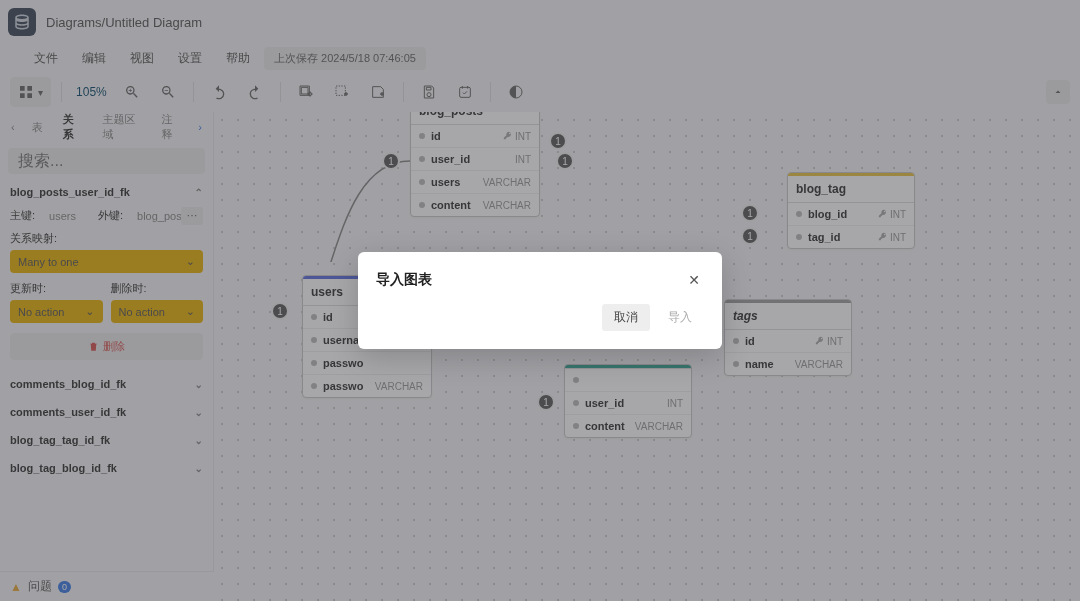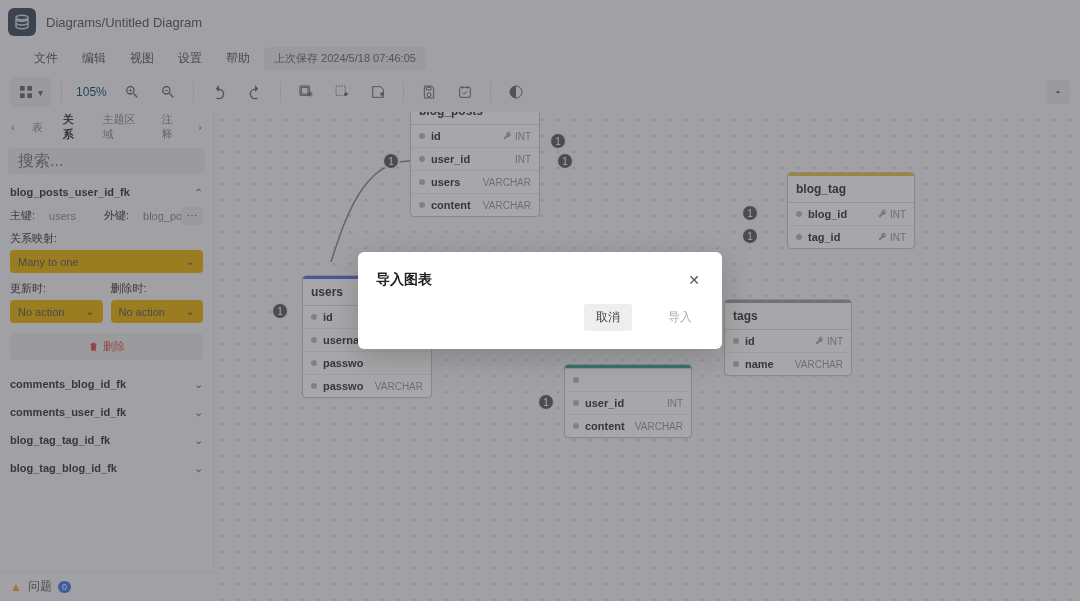--- a/index.html
+++ b/index.html
@@ -52,21 +52,21 @@
 
 
 .canvas { flex: 1; position: relative; background-image: radial-gradient(circle, #ccc 1px, transparent 1px); background-size: 16px 16px; background-position: 0 0; overflow: hidden; }
 
 
 .tbl { position: absolute; background: #fff; border: 1px solid #c8c8cc; border-radius: 4px; min-width: 122px; box-shadow: 0 1px 3px rgba(0,0,0,0.05); }
 .tbl .th { padding: 6px 8px; font-weight: 700; font-size: 12px; color: #333; border-bottom: 1px solid #ddd; border-radius: 3px 3px 0 0; }
 .tbl .th.purple { border-top: 3px solid #b242d4; background: #fff; }
 .tbl .th.indigo { border-top: 3px solid #5b6ee1; }
 .tbl .th.yellow { border-top: 3px solid #e7c341; }
-.tbl .th.grey   { border-top: 3px solid #9e9e9e; }
+.tbl .th.grey   { border-top: 3px solid #9e9e9e; font-style: italic; }
 .tbl .th.teal   { border-top: 3px solid #34a592; }
 .tr { display: flex; align-items: center; padding: 5px 8px; border-bottom: 1px solid #eee; font-size: 11px; }
 .tr:last-child { border-bottom: none; }
 .tr .dot { width: 6px; height: 6px; border-radius: 50%; background: #bbb; margin-right: 6px; flex-shrink: 0; }
 .tr .cn { flex: 1; color: #333; font-weight: bold; }
 .tr .ty { color: #9a9a9a; font-size: 10px; }
 .tr .key { width: 10px; height: 10px; margin-right: 2px; }
 .tr .key svg { width: 10px; height: 10px; fill: #aaa; }
 
 
@@ -82,21 +82,21 @@
 .ovl { position: absolute; inset: 0; background: rgba(60,60,65,0.45); display: flex; align-items: center; justify-content: center; }
 .modal { width: 364px; background: #fff; border-radius: 6px; padding: 18px; box-shadow: 0 8px 30px rgba(0,0,0,0.18); }
 .mh { display: flex; justify-content: space-between; align-items: center; margin-bottom: 14px; }
 .mh .mt { font-size: 14px; font-weight: 600; color: #222; }
 .mh .cx { font-size: 14px; color: #555; cursor: pointer; padding: 2px 4px; }
 .drop { border: 1px solid #e2e2e6; border-radius: 4px; padding: 18px 10px 14px; text-align: center; }
 .cloud { color: #2f6fe4; margin-bottom: 6px; }
 .cloud svg { width: 20px; height: 20px; fill: currentColor; }
 .dmsg { font-size: 12px; color: #333; margin-bottom: 3px; }
 .dsub { font-size: 11px; color: #888; }
-.mact { display: flex; justify-content: flex-end; gap: 24px; }
+.mact { display: flex; justify-content: flex-end; gap: 6px; }
 .mbtn { padding: 5px 12px; font-size: 12px; border-radius: 3px; border: none; cursor: pointer; }
 .mbtn.c { background: #eee; color: #444; }
 .mbtn.p { background: transparent; color: #aaa; }
 </style>
 </head>
 <body>
 
 <div class="hdr">
   <div class="logo">
     <svg viewBox="0 0 24 24">
@@ -211,21 +211,21 @@
 
     <div class="pnl">
       <div class="ph">
         <span>blog_posts_user_id_fk</span>
         <span class="chev">⌃</span>
       </div>
       <div class="pb">
         <div class="kv">
           <span class="k">主键:</span>
           <span class="v">users</span>
-          <span class="k" style="margin-left:14px;">外键:</span>
+          <span class="k" style="margin-left:8px;">外键:</span>
           <span class="v">blog_posts</span>
           <span class="dots">⋯</span>
         </div>
         <div class="lbl">关系映射:</div>
         <div class="sel">
           <span>Many to one</span>
             <span>⌄</span>
         </div>
         <div class="row2">
           <div>

